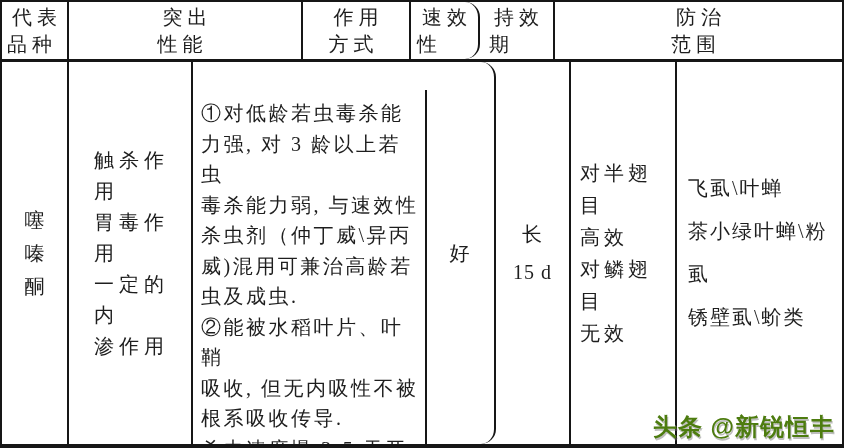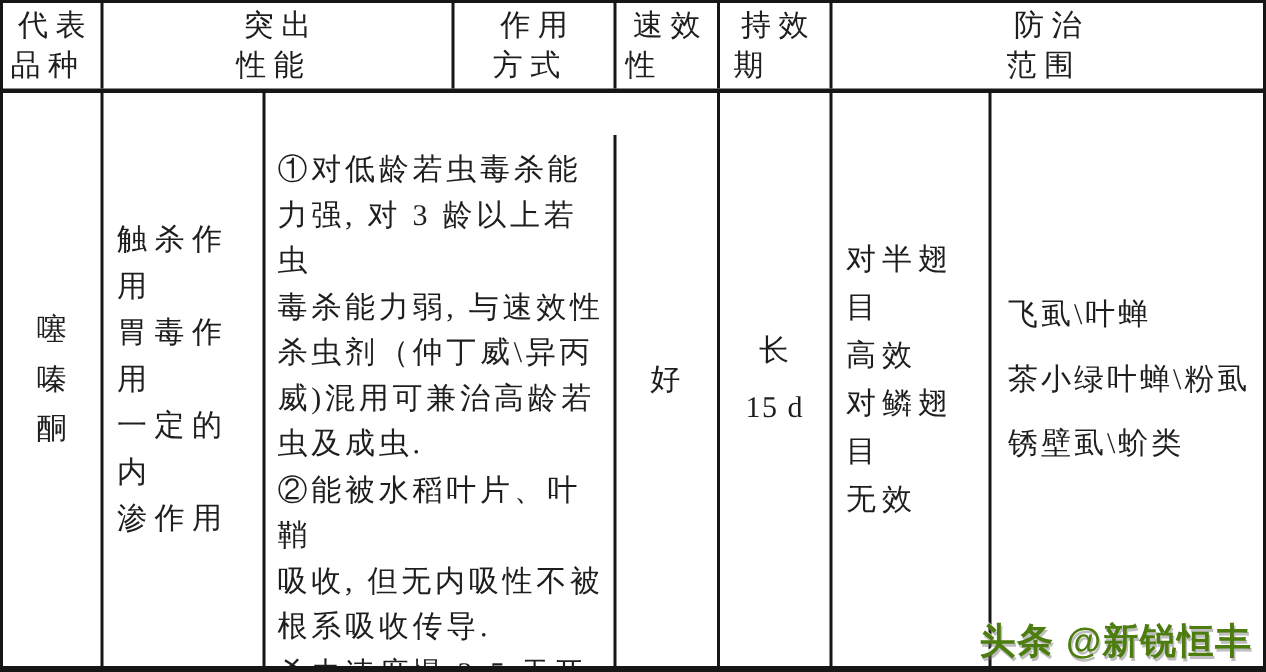--- a/index.html
+++ b/index.html
@@ -35,21 +35,21 @@
     justify-content: center;
     align-items: center;
     overflow: hidden;
   }
   .cell.last { border-right: none; }
   .multiline { white-space: pre-line; }
   
   .c1 { flex: 0 0 67px; }
   .c2 { flex: 0 0 108px; }
   .c3 { flex: 0 0 234px; }
-  .c4 { flex: 0 0 69px; }
+  .c4 { flex: 0 0 69px; border-radius: 15px; }
   .c5 { flex: 0 0 75px; }
   .c6 { flex: 1 1 auto; }      
   .c6a { flex: 0 0 106px; }
   .c6b { flex: 1 1 auto; }
   
   .header .cell {
     font-size: 20px;
     line-height: 27px;
     text-align: left;
     letter-spacing: 5px;
@@ -59,20 +59,21 @@
   .body .cell { font-size: 20px; }
   .rep-variety {
     line-height: 33px;
     text-align: center;
   }
   .action-mode {
     align-items: flex-start;
     padding-left: 9px;
     line-height: 31px;
     letter-spacing: 5px;
+    margin-left: 16px;
   }
   .performance {
     justify-content: flex-start;
     align-items: flex-start;
     padding: 8px 5px 9px 8px;
     line-height: 30.5px;
     letter-spacing: 2.5px;
     margin-top: 28px;
   }
   .quick-acting { line-height: 30px; letter-spacing: 2px; }

